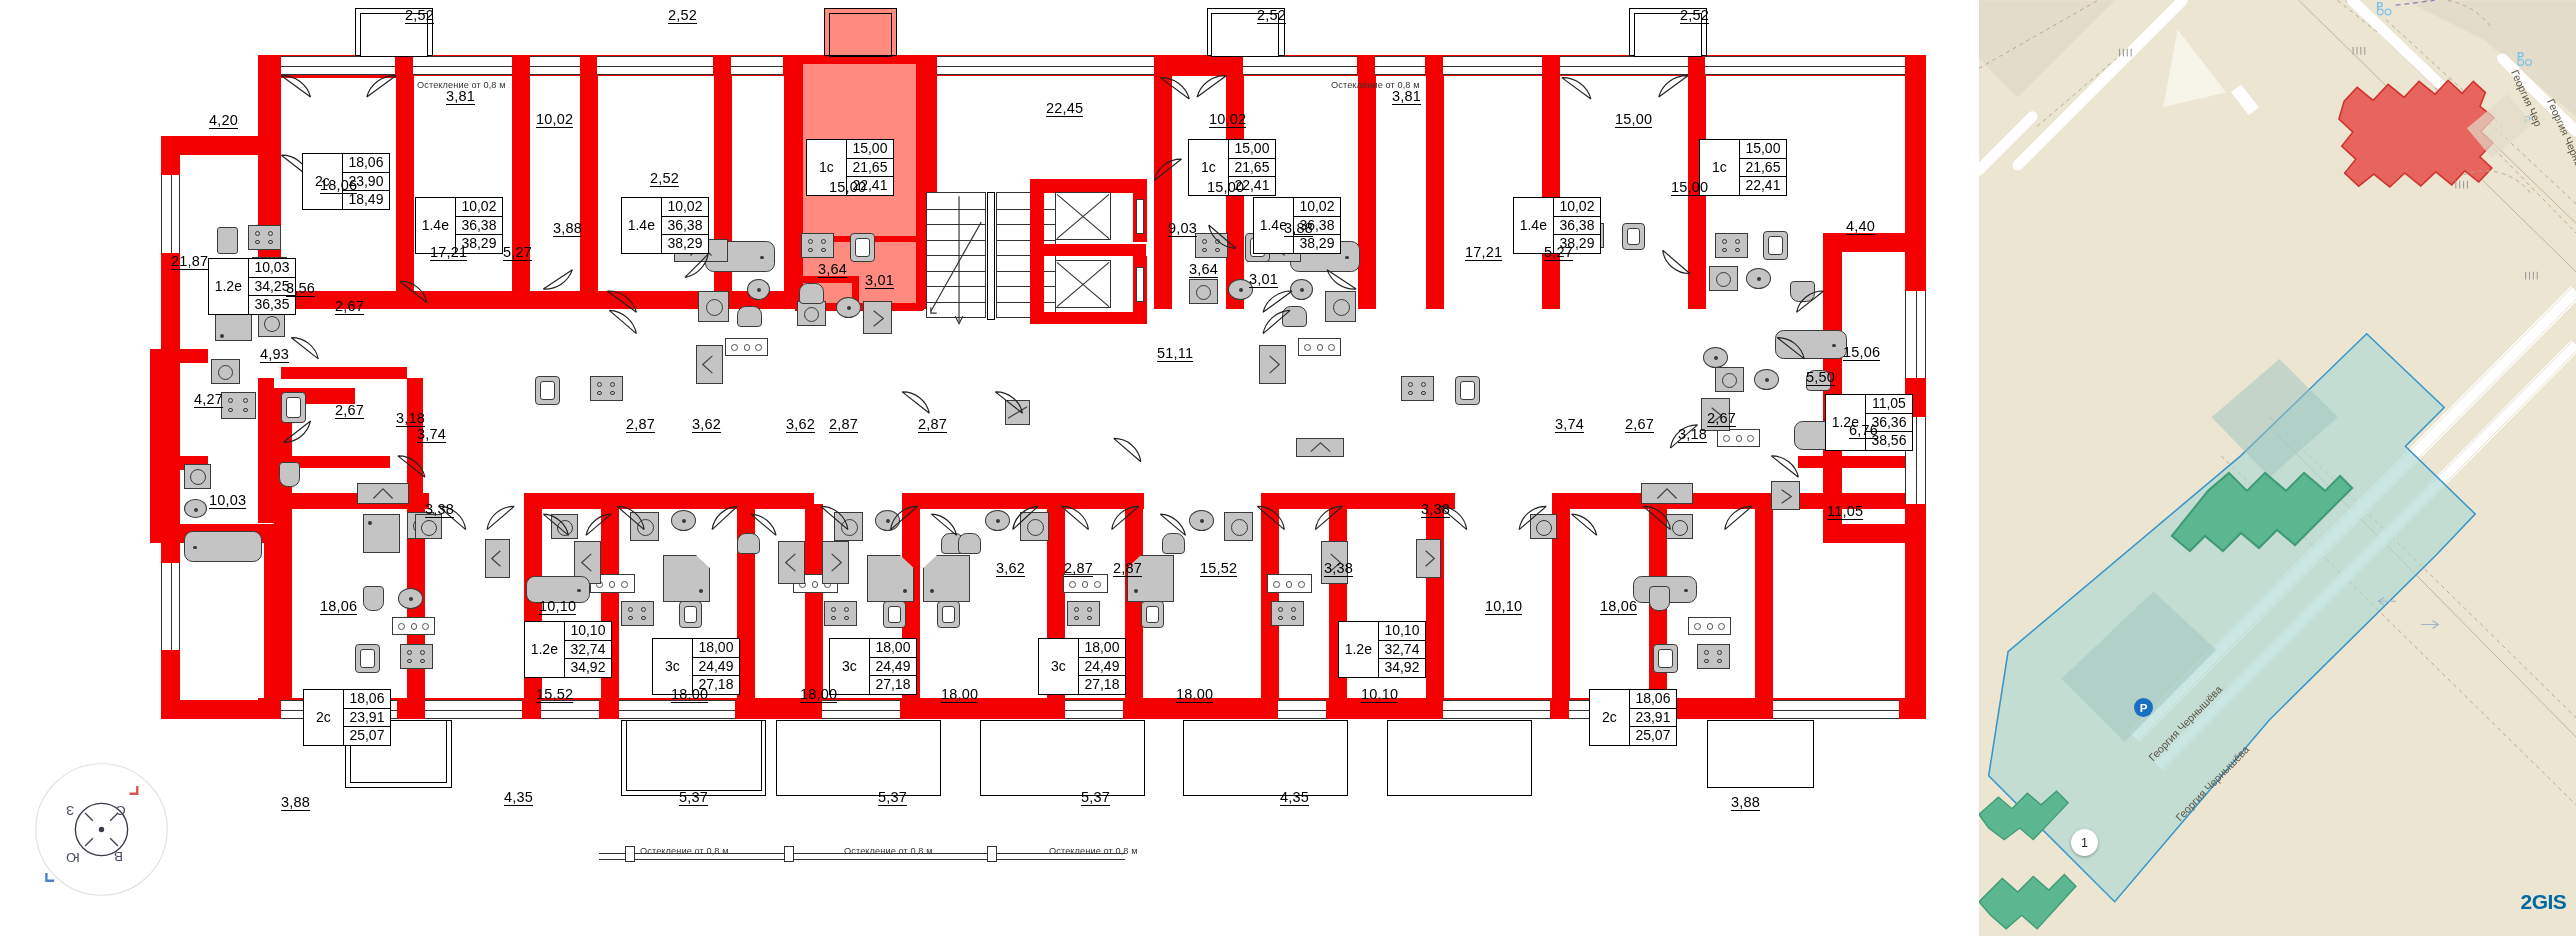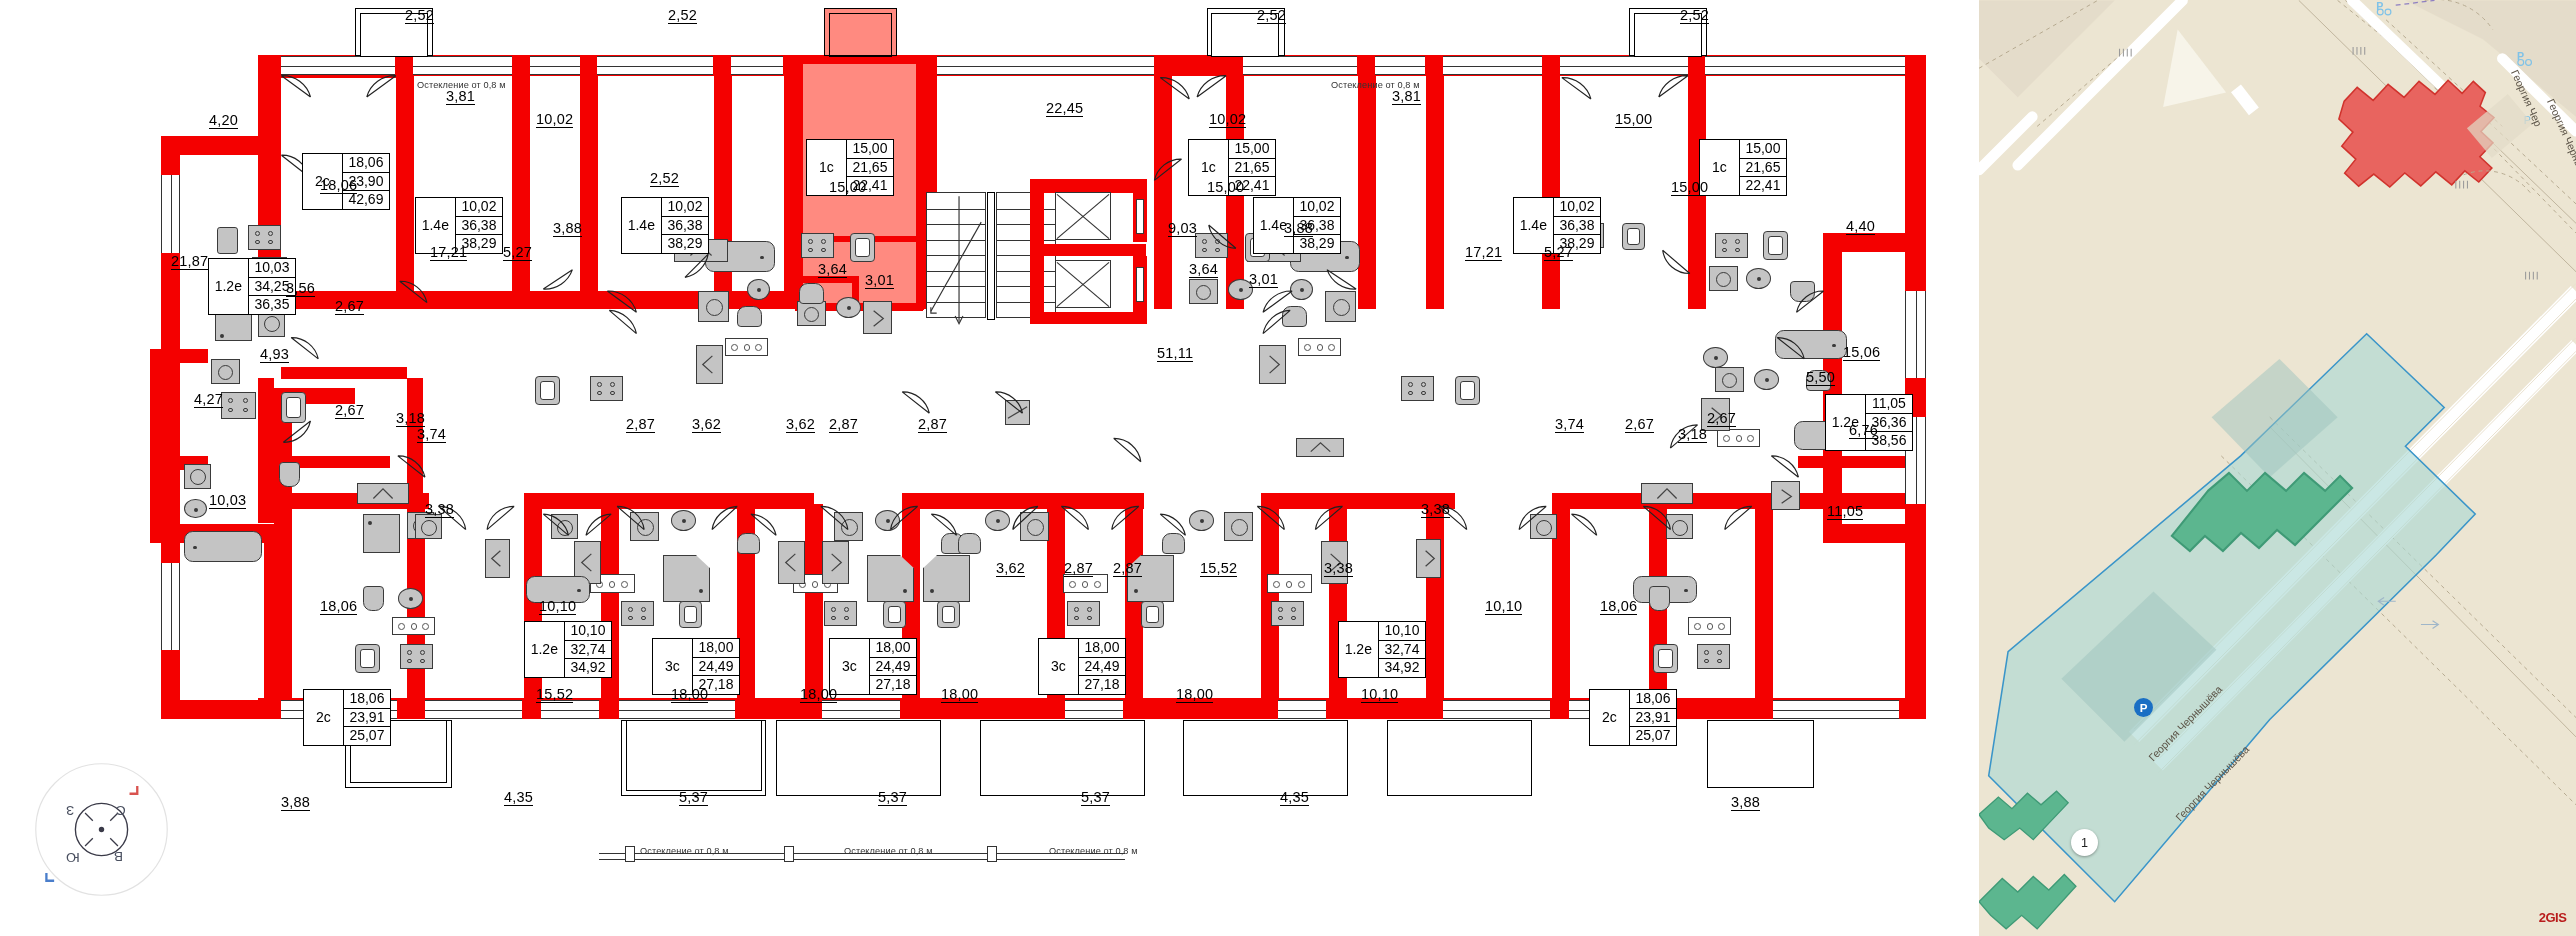--- a/index.html
+++ b/index.html
@@ -52,21 +52,21 @@
   .lift{position:absolute;border:1.4px solid #333;box-sizing:border-box;background:#fff;}
   .lift svg{display:block;}
 
   
   #compass{position:absolute;left:29px;top:757px;width:145px;height:145px;}
 
   
   #map{position:absolute;left:1979px;top:0;width:597px;height:937px;background:#ece5d2;overflow:hidden;}
   #map svg{display:block;}
   .maplabel{position:absolute;color:#5c5448;font-size:10.7px;white-space:nowrap;font-family:"Liberation Sans",sans-serif;}
-  #gis{position:absolute;right:9.7px;bottom:12px;font-size:13px;font-weight:bold;color:#b91c1c;letter-spacing:-0.5px;}
+  #gis{position:absolute;right:9.7px;bottom:23px;font-size:21px;font-weight:bold;color:#0369a1;letter-spacing:-0.5px;}
   .pin{position:absolute;background:#fff;border-radius:50%;box-shadow:0 1px 2.9px rgba(0,0,0,.35);
        display:flex;align-items:center;justify-content:center;font-size:12.6px;color:#222;}
   .pmark{position:absolute;background:#1a6fc4;color:#fff;border-radius:50%;
        display:flex;align-items:center;justify-content:center;font-size:11.6px;font-weight:bold;}
 </style>
 </head>
 <body>
 
 <div id="root">
 
@@ -745,21 +745,21 @@
           <div>10,03</div>
           <div>34,25</div>
           <div>36,35</div>
         </div>
     </div>
     <div class="spec" style="left:302px;top:153px;">
       <div class="t">2c</div>
       <div class="nums">
           <div>18,06</div>
           <div>23,90</div>
-          <div>42,69</div>
+          <div>18,49</div>
         </div>
     </div>
     <div class="spec" style="left:415px;top:197px;">
       <div class="t">1.4e</div>
       <div class="nums">
           <div>10,02</div>
           <div>36,38</div>
           <div>38,29</div>
         </div>
     </div>

